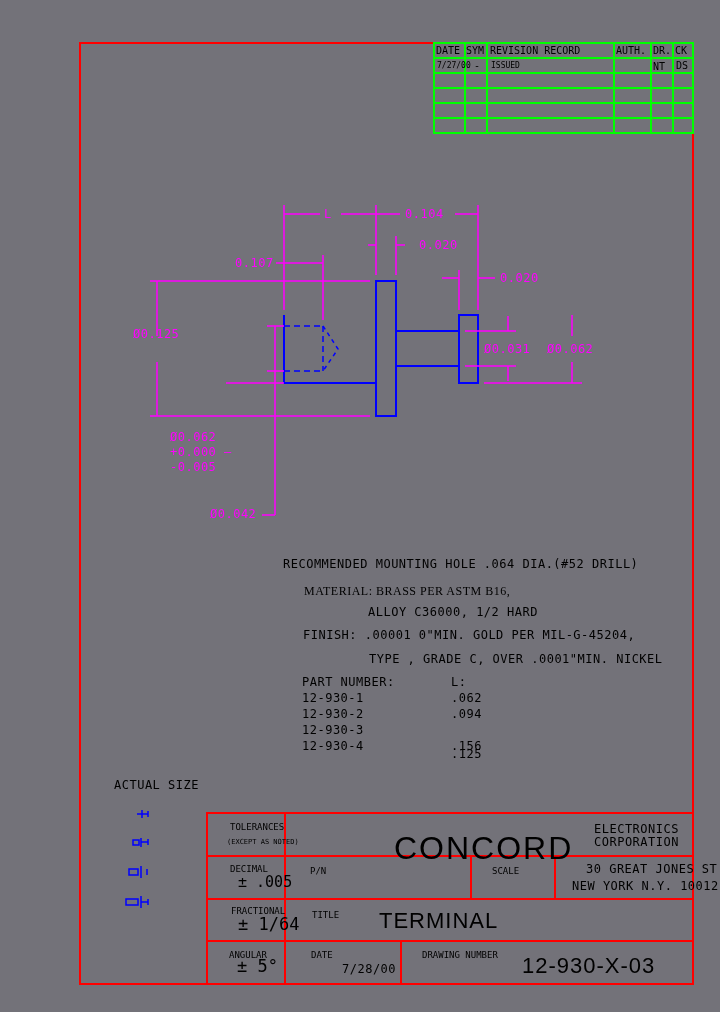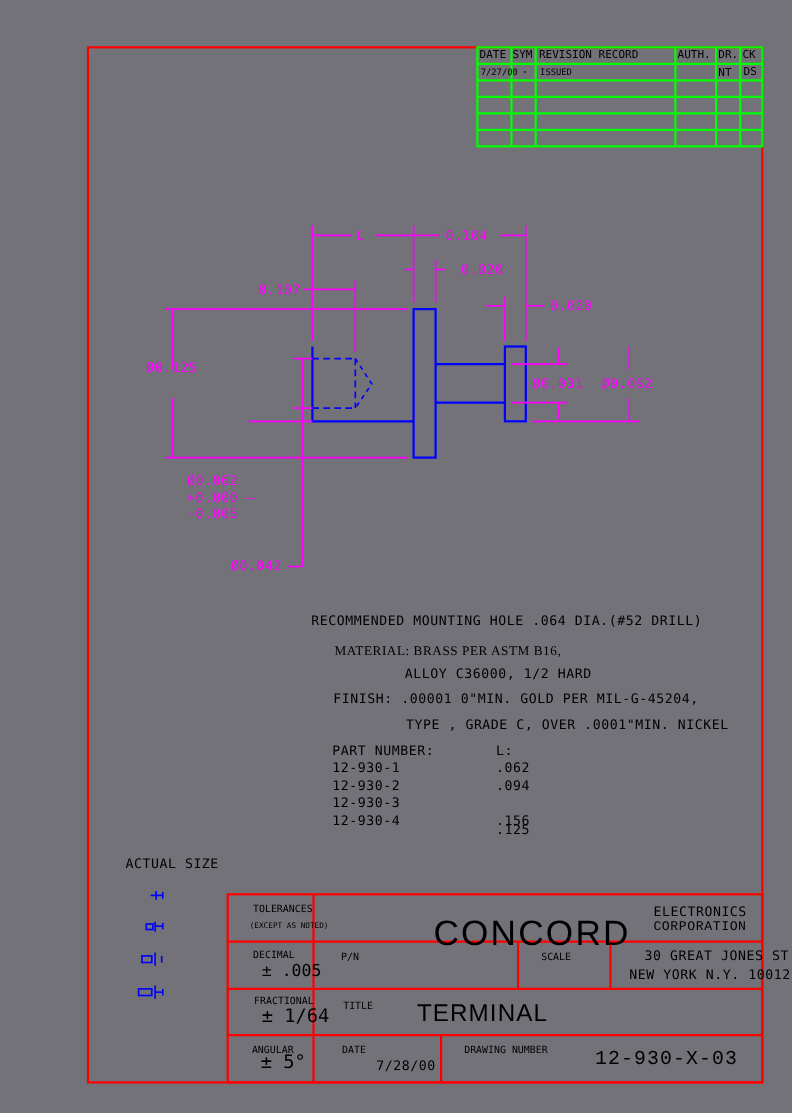--- a/index.html
+++ b/index.html
@@ -177,33 +177,33 @@
   <span class="abs blk md" style="left:437px;top:739px;">.156</span>
 </div>
 
 <span class="abs blk md" style="left:100px;top:778px;">ACTUAL SIZE</span>
 
 <div>
   <span class="abs blk sm" style="left:216px;top:822px;">TOLERANCES</span>
   <span class="abs blk" style="left:213px;top:838px;font-size:7px;">(EXCEPT AS NOTED)</span>
   <span class="abs blk" style="left:380px;top:817px;font-size:32px;font-family:'Liberation Sans',sans-serif;font-weight:200;letter-spacing:2px;margin-top:13px;">CONCORD</span>
   <span class="abs blk md" style="left:580px;top:822px;">ELECTRONICS</span>
-  <span class="abs blk md" style="left:580px;top:835px;font-family:Liberation Mono, monospace;">CORPORATION</span>
+  <span class="abs blk md" style="left:580px;top:835px;">CORPORATION</span>
 
   <span class="abs blk sm" style="left:216px;top:864px;">DECIMAL</span>
   <span class="abs blk" style="left:224px;top:873px;font-size:15px;">± .005</span>
   <span class="abs blk sm" style="left:296px;top:866px;">P/N</span>
   <span class="abs blk sm" style="left:478px;top:866px;">SCALE</span>
   <span class="abs blk md" style="left:572px;top:862px;">30 GREAT JONES ST</span>
   <span class="abs blk md" style="left:558px;top:879px;">NEW YORK N.Y. 10012</span>
 
   <span class="abs blk sm" style="left:217px;top:906px;">FRACTIONAL</span>
   <span class="abs blk" style="left:224px;top:914px;font-size:17px;">± 1/64</span>
   <span class="abs blk sm" style="left:298px;top:910px;">TITLE</span>
   <span class="abs blk" style="left:365px;top:908px;font-size:22px;font-family:'Liberation Sans',sans-serif;letter-spacing:1px;">TERMINAL</span>
 
   <span class="abs blk sm" style="left:215px;top:950px;">ANGULAR</span>
   <span class="abs blk" style="left:223px;top:956px;font-size:17px;">± 5°</span>
   <span class="abs blk sm" style="left:297px;top:950px;">DATE</span>
   <span class="abs blk md" style="left:328px;top:962px;">7/28/00</span>
   <span class="abs blk sm" style="left:408px;top:950px;">DRAWING NUMBER</span>
-  <span class="abs blk" style="left:508px;top:953px;font-size:18px;font-family:Liberation Mono, monospace;letter-spacing:1px;margin-left:19px;">12-930-X-03</span>
+  <span class="abs blk" style="left:508px;top:953px;font-size:22px;font-family:Liberation Sans, sans-serif;letter-spacing:1px;">12-930-X-03</span>
 </div>
 
 </body></html>

